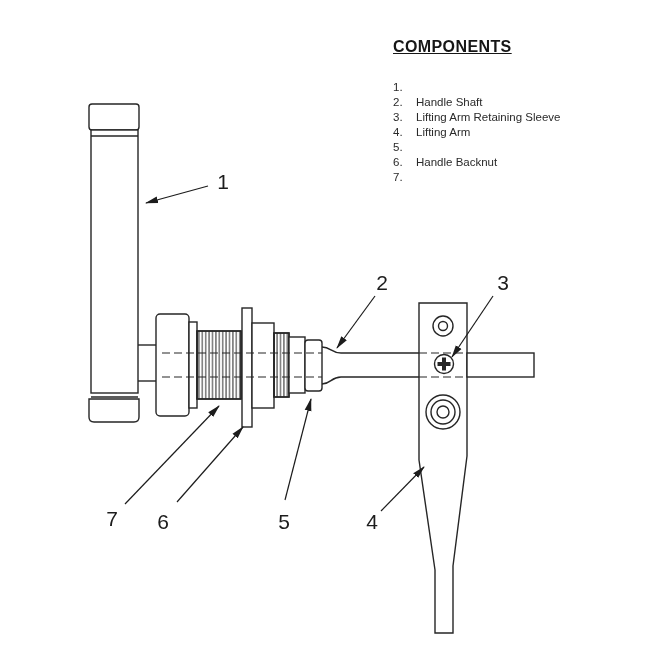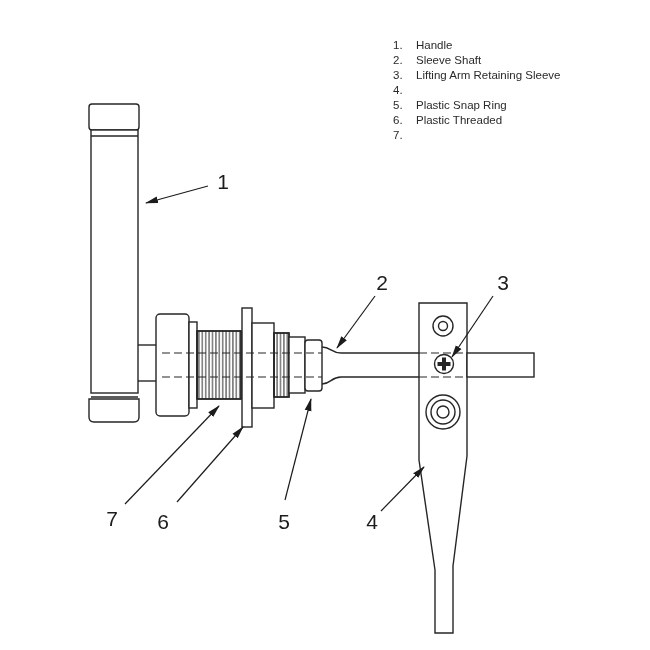--- a/index.html
+++ b/index.html
@@ -132,43 +132,43 @@
         <line x1="493" y1="296" x2="452" y2="357" marker-end="url(#arrowhead)"></line>
         <line x1="381" y1="511" x2="424" y2="467" marker-end="url(#arrowhead)"></line>
         <line x1="285" y1="500" x2="311" y2="399" marker-end="url(#arrowhead)"></line>
         <line x1="177" y1="502" x2="243" y2="427" marker-end="url(#arrowhead)"></line>
         <line x1="125" y1="504" x2="219" y2="406" marker-end="url(#arrowhead)"></line>
       </g>
     </g>
   </svg>
 
   <div class="panel">
+    <div class="panel-title">COMPONENTS</div>
     <div class="comp-list">
       <div class="comp-row">
         <span class="comp-num">1.</span>
-        <span class="comp-label">Handle</span>
       </div>
       <div class="comp-row">
         <span class="comp-num">2.</span>
-        <span class="comp-label">Sleeve Shaft</span>
+        <span class="comp-label">Handle Shaft</span>
       </div>
       <div class="comp-row">
         <span class="comp-num">3.</span>
         <span class="comp-label">Lifting Arm Retaining Sleeve</span>
       </div>
       <div class="comp-row">
         <span class="comp-num">4.</span>
+        <span class="comp-label">Lifting Arm</span>
       </div>
       <div class="comp-row">
         <span class="comp-num">5.</span>
-        <span class="comp-label">Plastic Snap Ring</span>
       </div>
       <div class="comp-row">
         <span class="comp-num">6.</span>
-        <span class="comp-label">Plastic Threaded</span>
+        <span class="comp-label">Handle Backnut</span>
       </div>
       <div class="comp-row">
         <span class="comp-num">7.</span>
       </div>
     </div>
   </div>
 
   <div class="callout c1">1</div>
   <div class="callout c2">2</div>
   <div class="callout c3">3</div>

